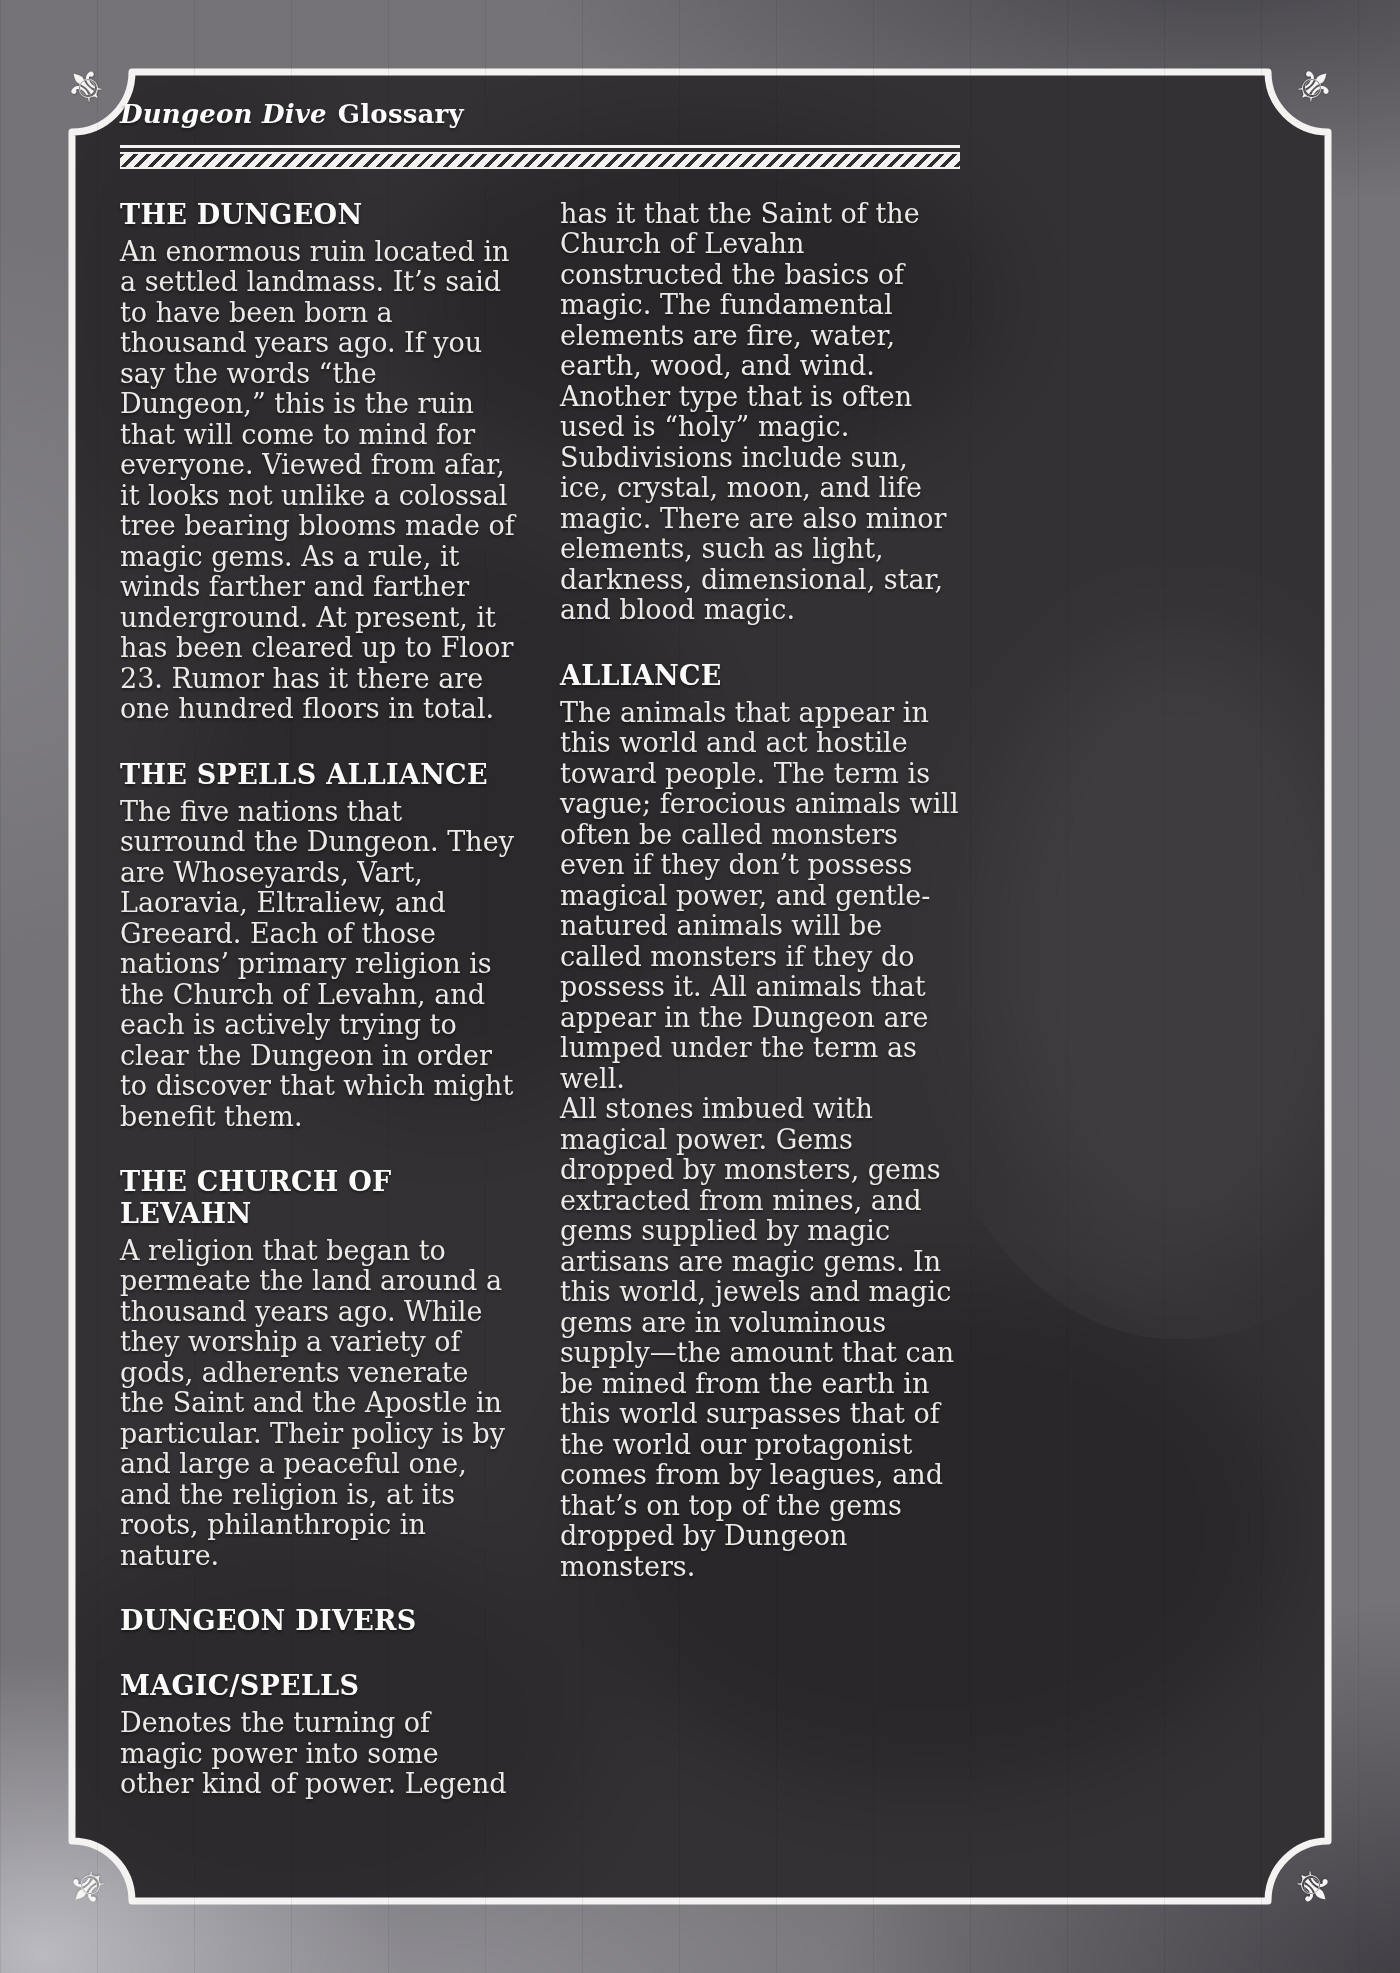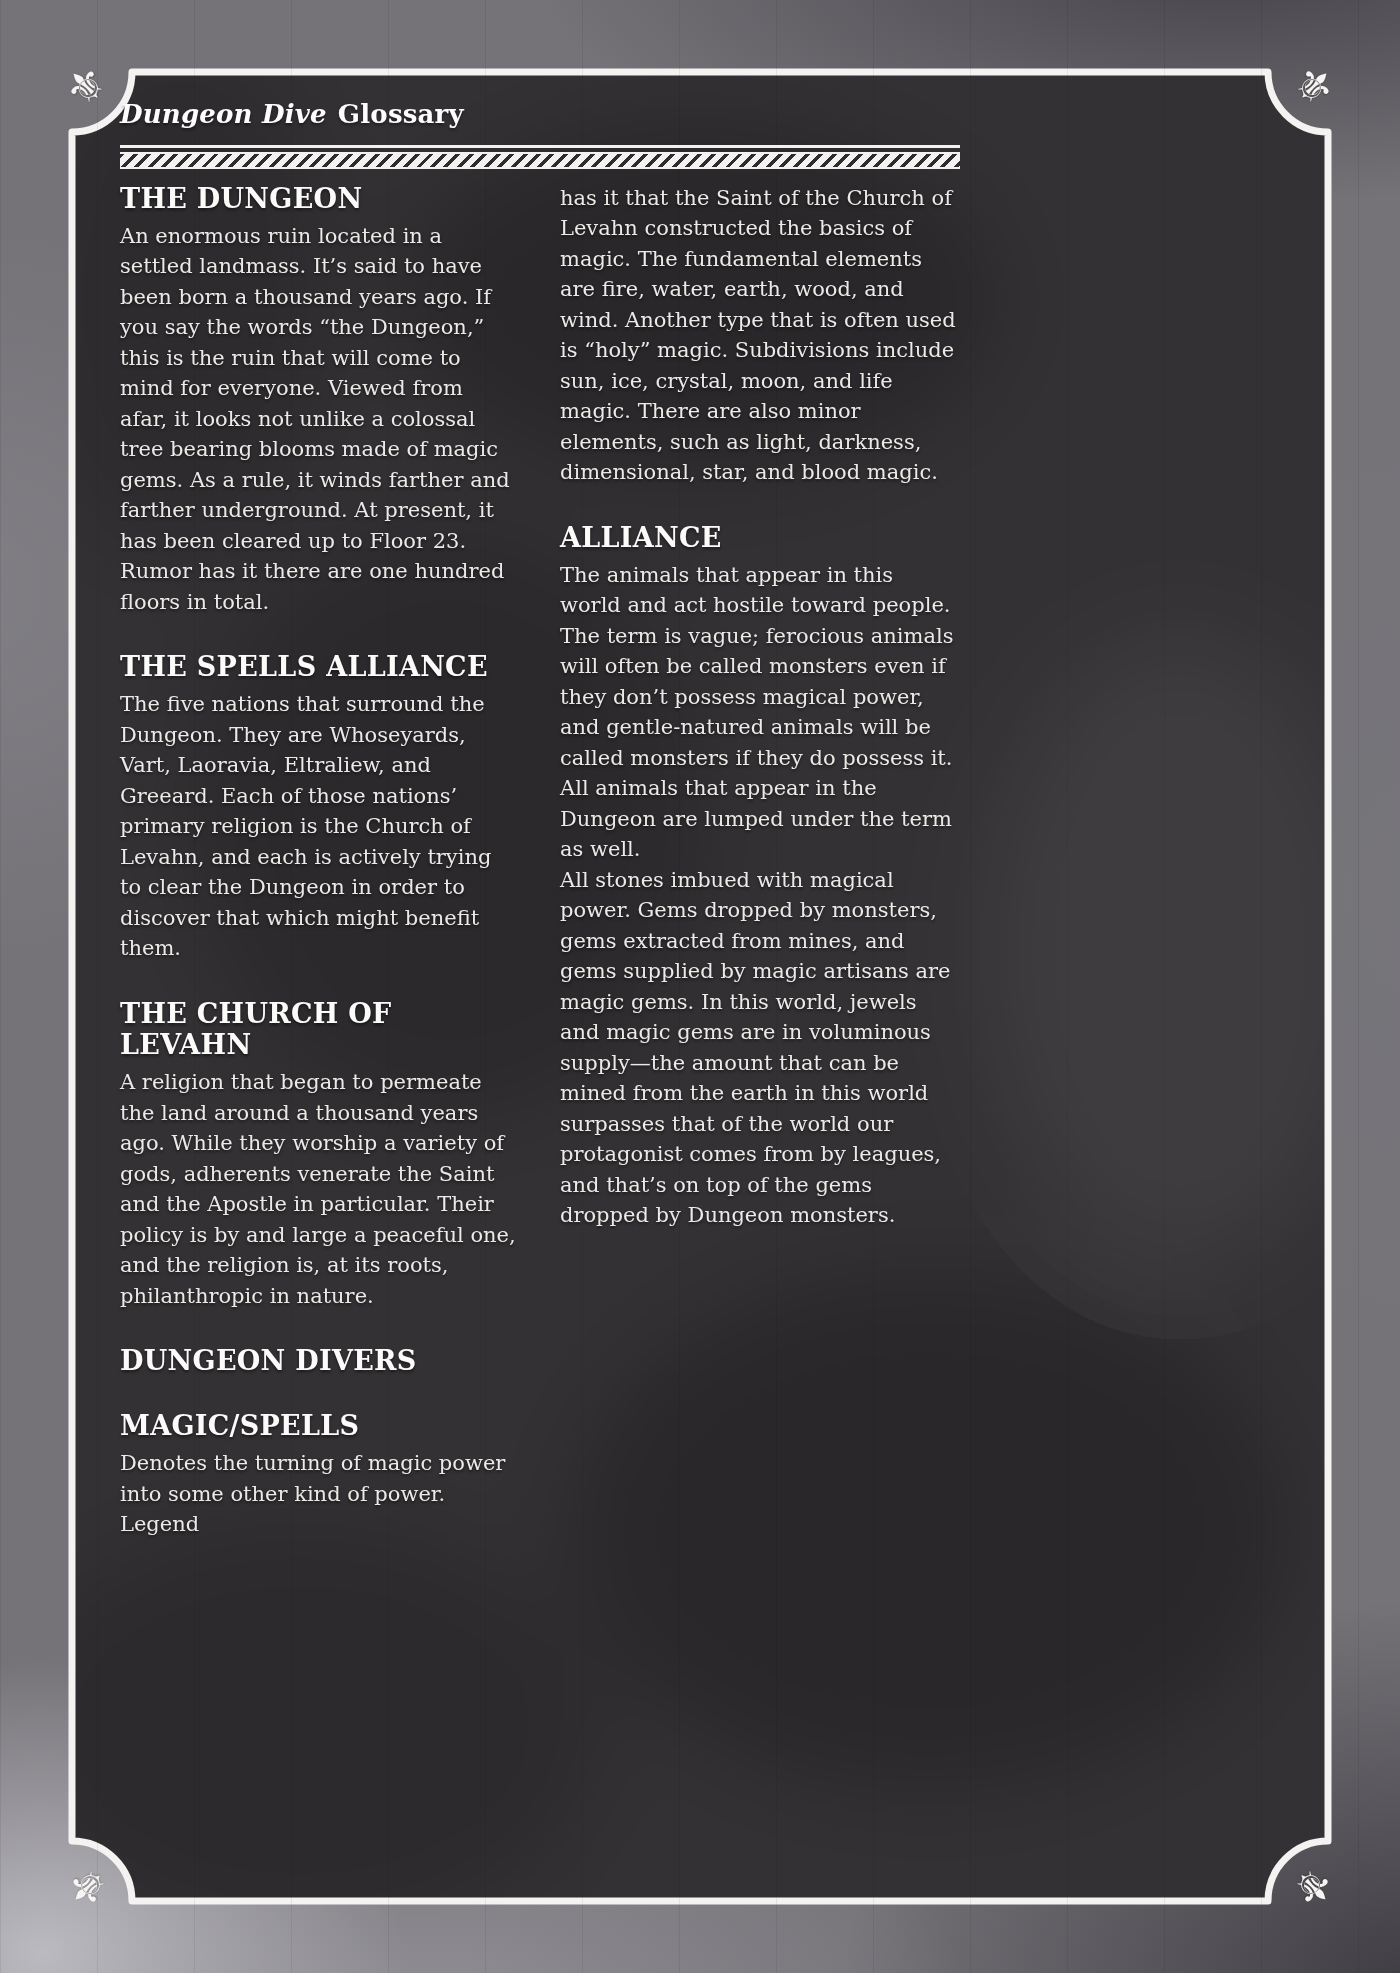--- a/index.html
+++ b/index.html
@@ -44,30 +44,30 @@
   h1 .t-italic{font-style:italic;}
   h1 .t-rest{margin-left:11px;}
   .divider{margin-top:15px;}
   .divider .thin{height:3px;background:#f3f2f0;}
   .divider .hatch{
     margin-top:4px;height:13px;
     border-top:2px solid #f3f2f0;border-bottom:2px solid #f3f2f0;
     background:repeating-linear-gradient(135deg, #2f2c2f 0 3.5px, #f3f2f0 3.5px 9.5px);
   }
   .cols{display:flex;gap:44px;margin-top:14px;}
-  .col{flex:0 0 auto;}
+  .col{flex:0 0 auto;margin-top:16px;}
   .col.left{width:396px;}
   .col.right{width:400px;}
   h2{
     margin:34px 0 7px 0;font-size:27px;line-height:1.15;color:#fbfbfa;font-weight:700;
     letter-spacing:.3px;text-shadow:0 2px 3px rgba(0,0,0,0.5);
   }
   section:first-child h2{margin-top:0;}
   p{
-    margin:0;font-size:21px;line-height:30.5px;font-weight:400;color:#eceae7;
+    margin:0;font-size:27px;line-height:30.5px;font-weight:400;color:#eceae7;
     text-shadow:0 2px 3px rgba(0,0,0,0.5);
   }
 </style>
 </head>
 <body>
 
 <div class="canvas">
 
   <svg class="frame" width="1400" height="1973" viewBox="0 0 1400 1973">
     <defs>

